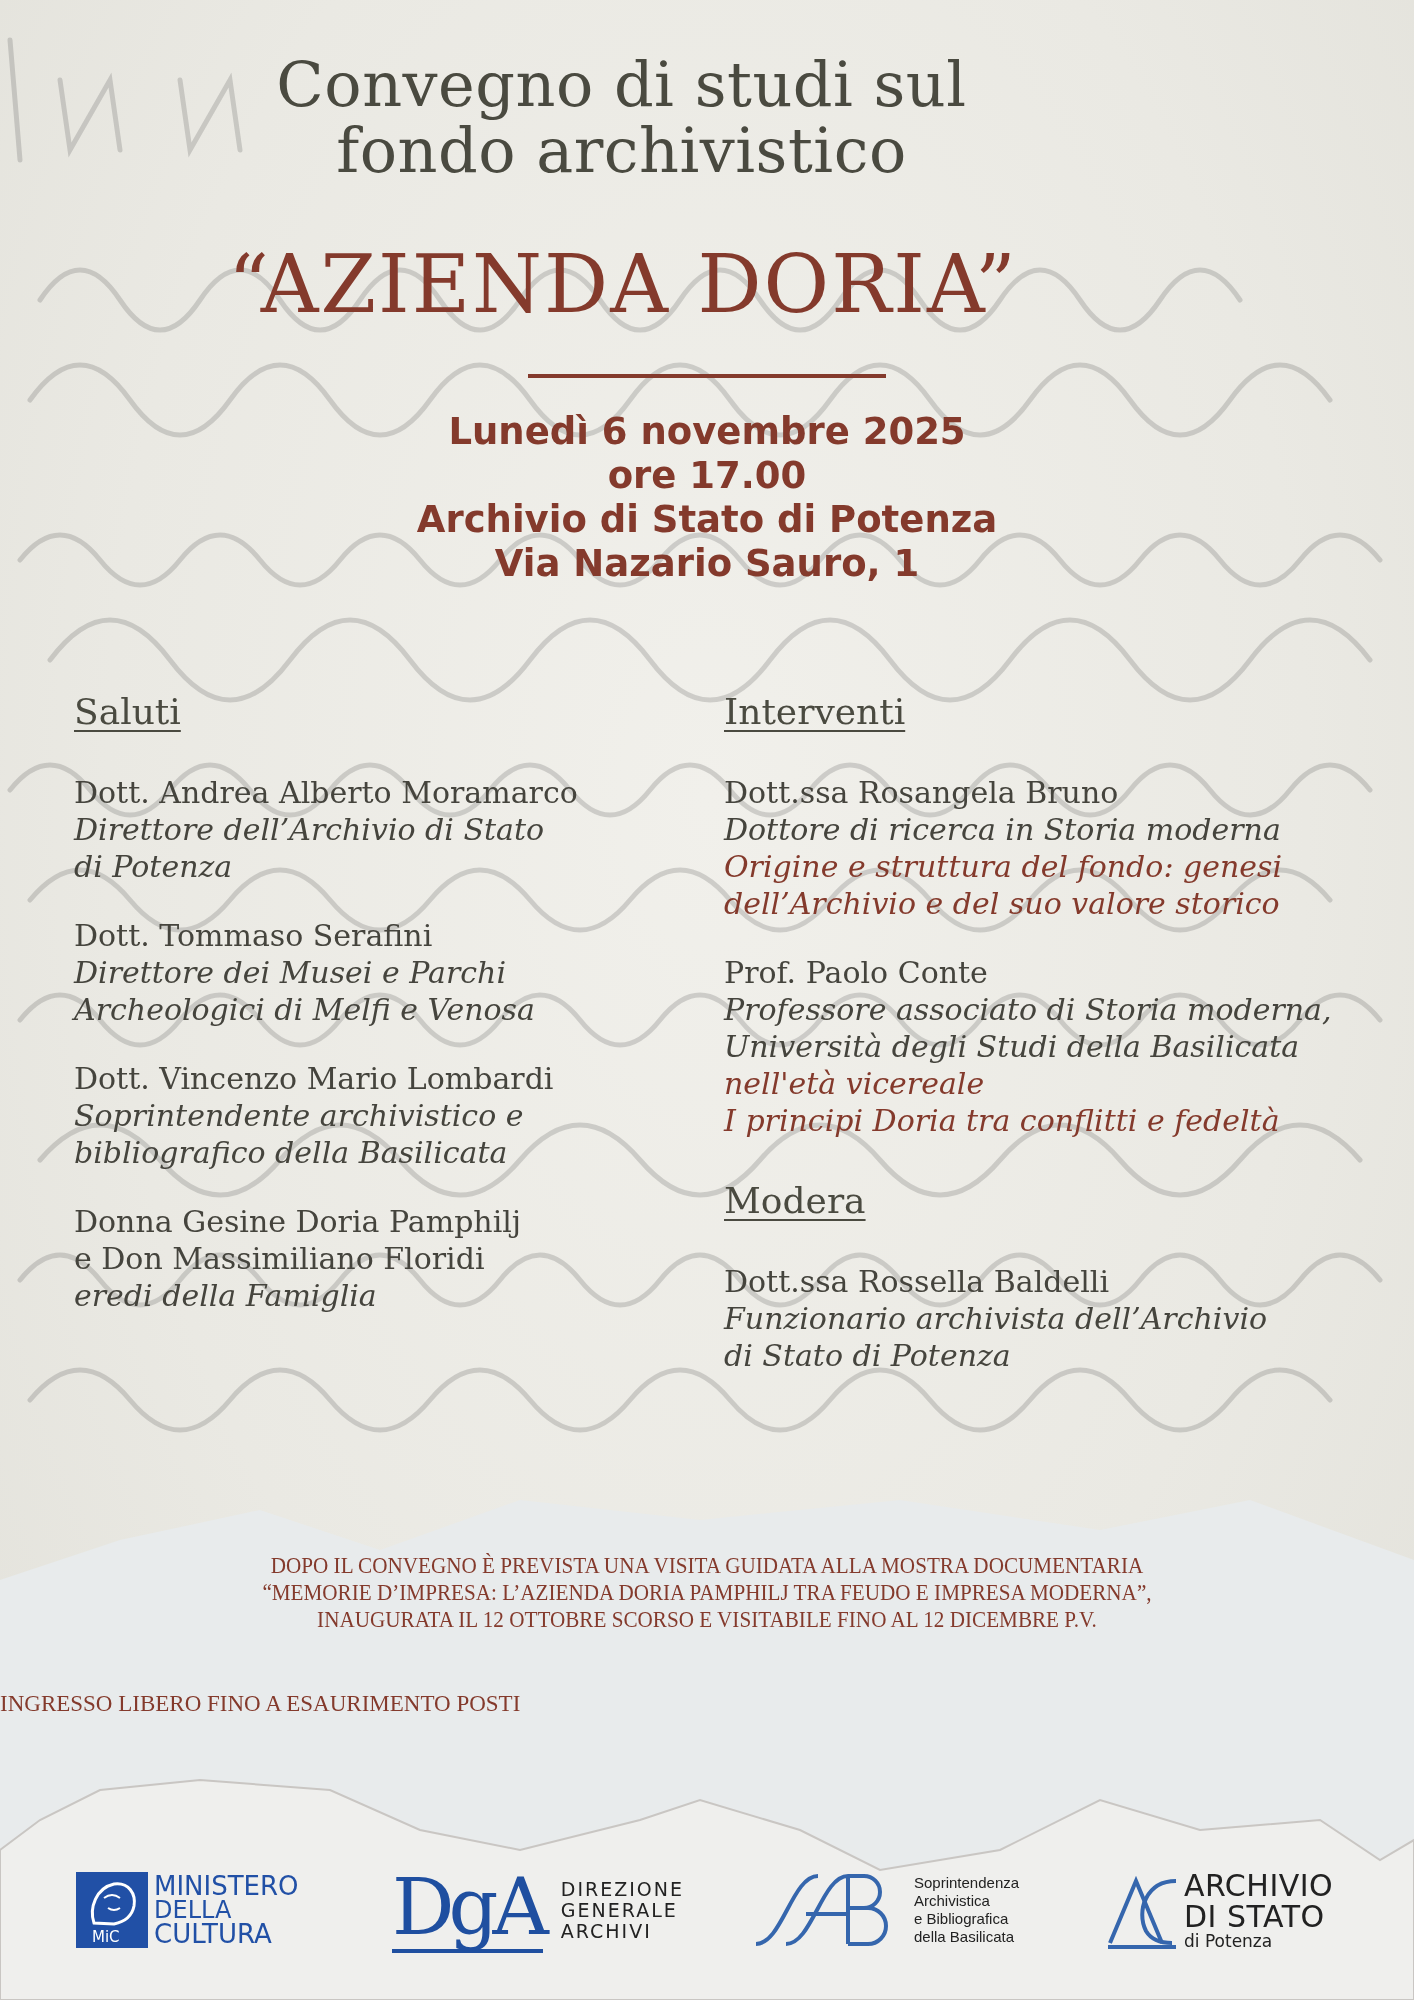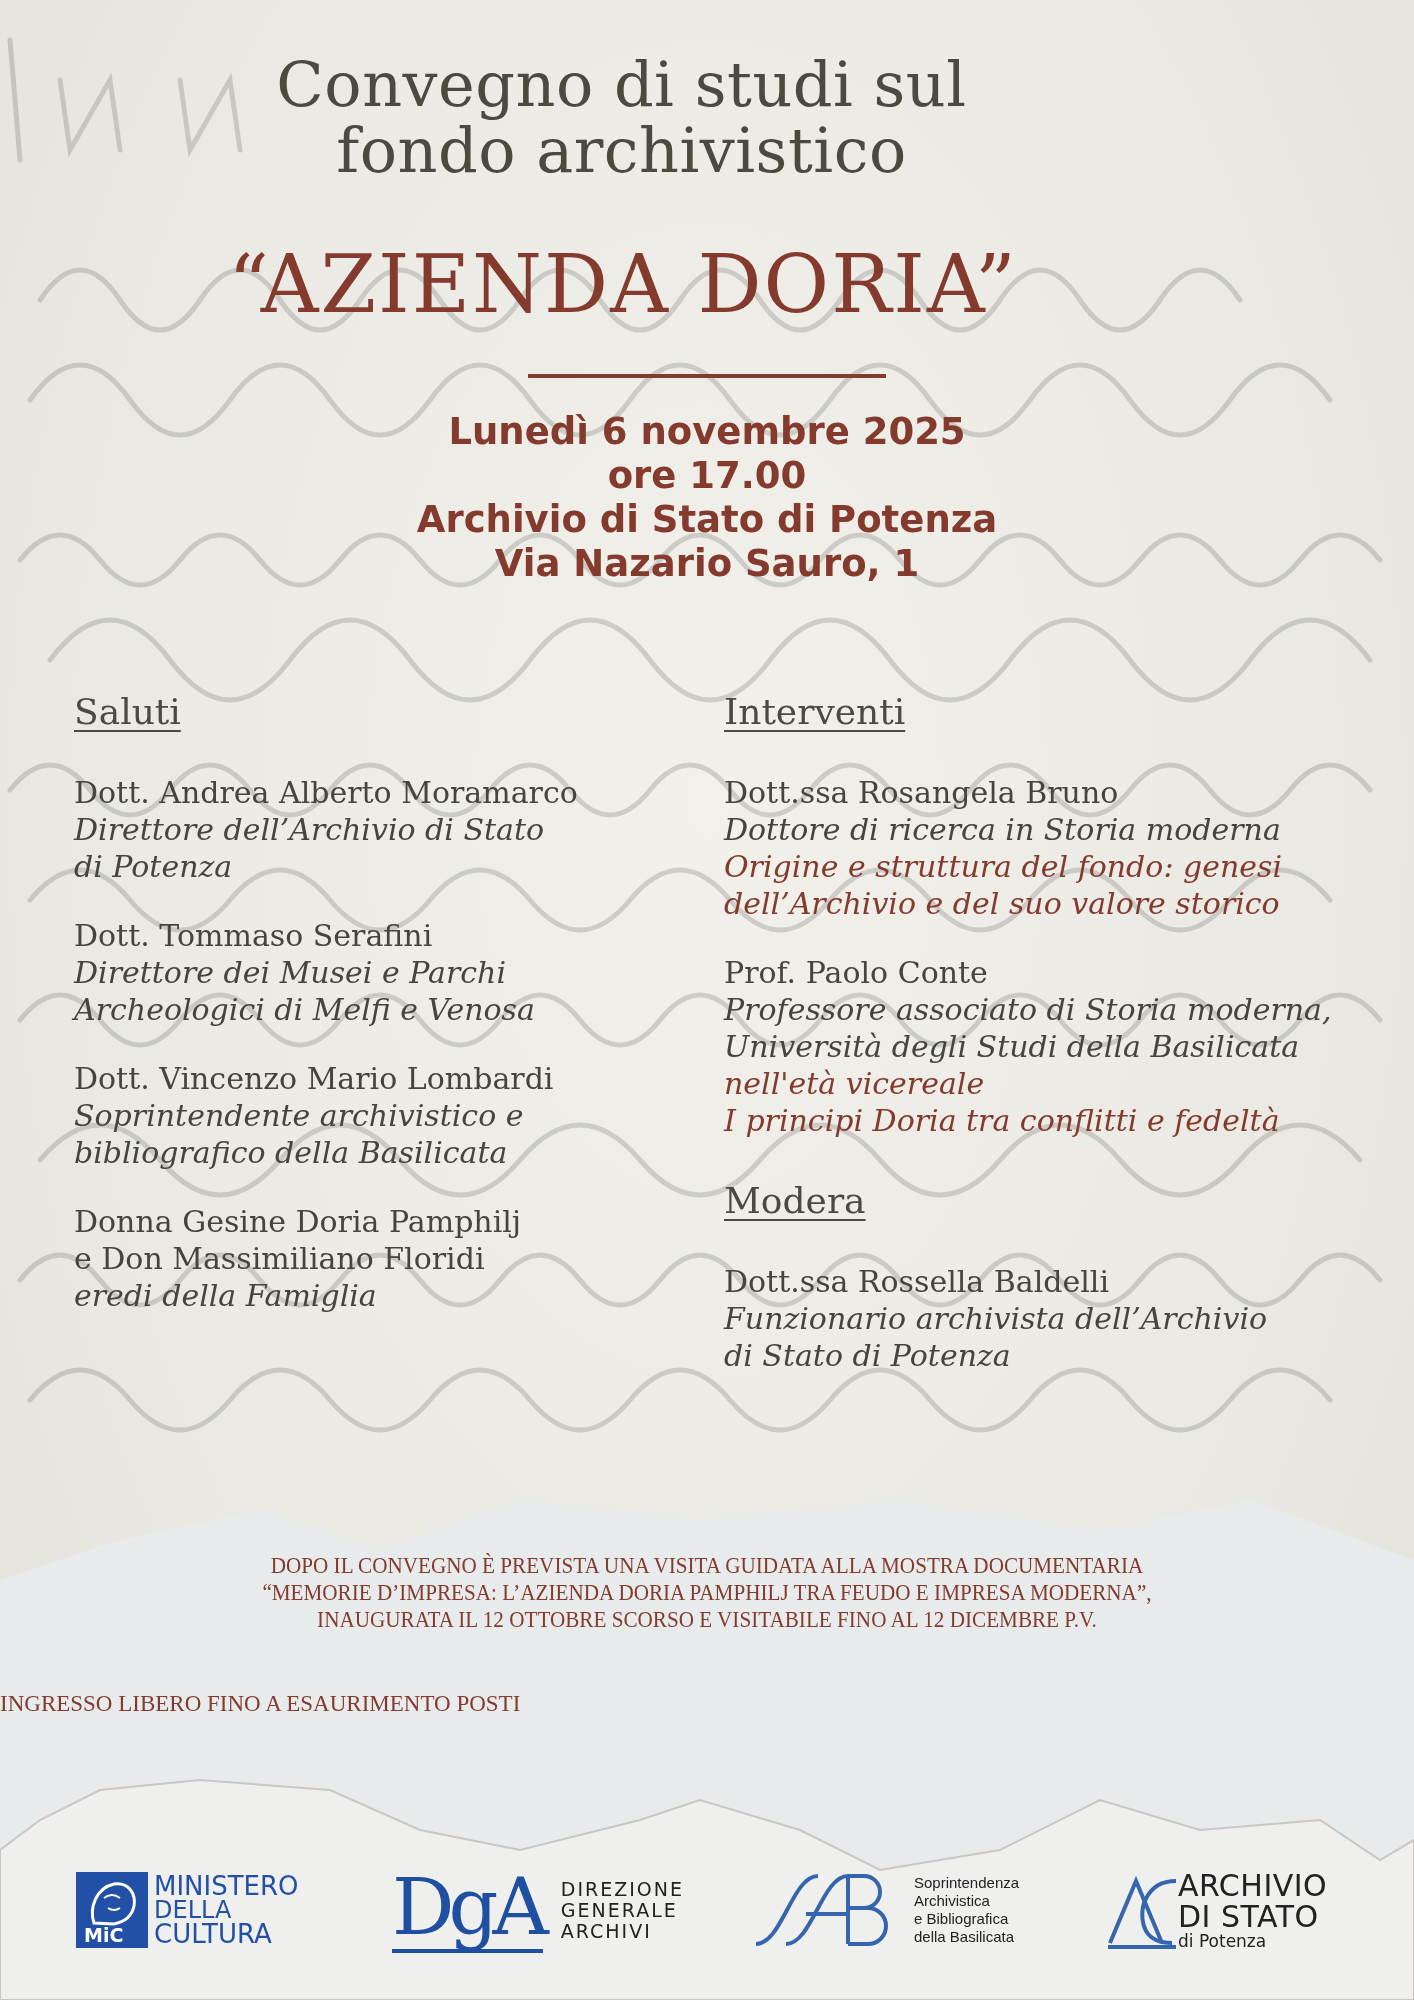--- a/index.html
+++ b/index.html
@@ -59,28 +59,28 @@
     position: absolute; left: 0; top: 1690px; width: 1308px; 
     font-family: "Liberation Serif", serif; font-size: 23px; line-height: 27px;
     color: #843a2c;
   }
   .logos { position: absolute; left: 0; top: 1860px; width: 1414px; height: 100px; }
   .logo { position: absolute; top: 0; height: 100px; display: flex; align-items: center; }
   .mic-badge {
     width: 72px; height: 76px; background: #2150a6; position: relative;
     color: #fff; font-family: "DejaVu Sans", sans-serif;
   }
-  .mic-badge .mic-txt { position: absolute; left: 8px; bottom: 2px; font-size: 19px; font-weight: bold; }
+  .mic-badge .mic-txt { position: absolute; left: 16px; bottom: 2px; font-size: 15px; font-weight: normal; }
   .mic-badge svg { position: absolute; left: 8px; top: 6px; }
   .mic-text { margin-left: 6px; font-family: "DejaVu Sans", sans-serif; color: #2150a6; font-size: 24px; line-height: 24px; }
   .mic-text .big { font-size: 26px; }
   .dga-mark { font-family: "DejaVu Serif", serif; font-size: 78px; color: #1f4fa0; letter-spacing: -6px; line-height: 80px; border-bottom: 4px solid #1f4fa0; padding-bottom: 2px; }
   .dga-text { margin-left: 18px; font-family: "DejaVu Sans", sans-serif; font-size: 19px; line-height: 21px; color: #222; letter-spacing: 2px; }
   .sab-text { margin-left: 22px; font-family: Liberation Sans, sans-serif; font-size: 15px; line-height: 18px; color: #222; }
-  .asp-text { font-family: "DejaVu Sans", sans-serif; color: #222; }
+  .asp-text { margin-left: 6px; font-family: "DejaVu Sans", sans-serif; color: #222; }
   .asp-text .l1 { font-size: 30px; line-height: 31px; letter-spacing: 0.5px; }
   .asp-text .l3 { font-size: 17px; line-height: 18px; }
 </style>
 </head>
 <body>
 
 <div class="paper"></div>
 
 <svg class="handwriting" viewBox="0 0 1414 1560" xmlns="http://www.w3.org/2000/svg">
   <g fill="none" stroke="#555" stroke-width="5" stroke-linecap="round">

